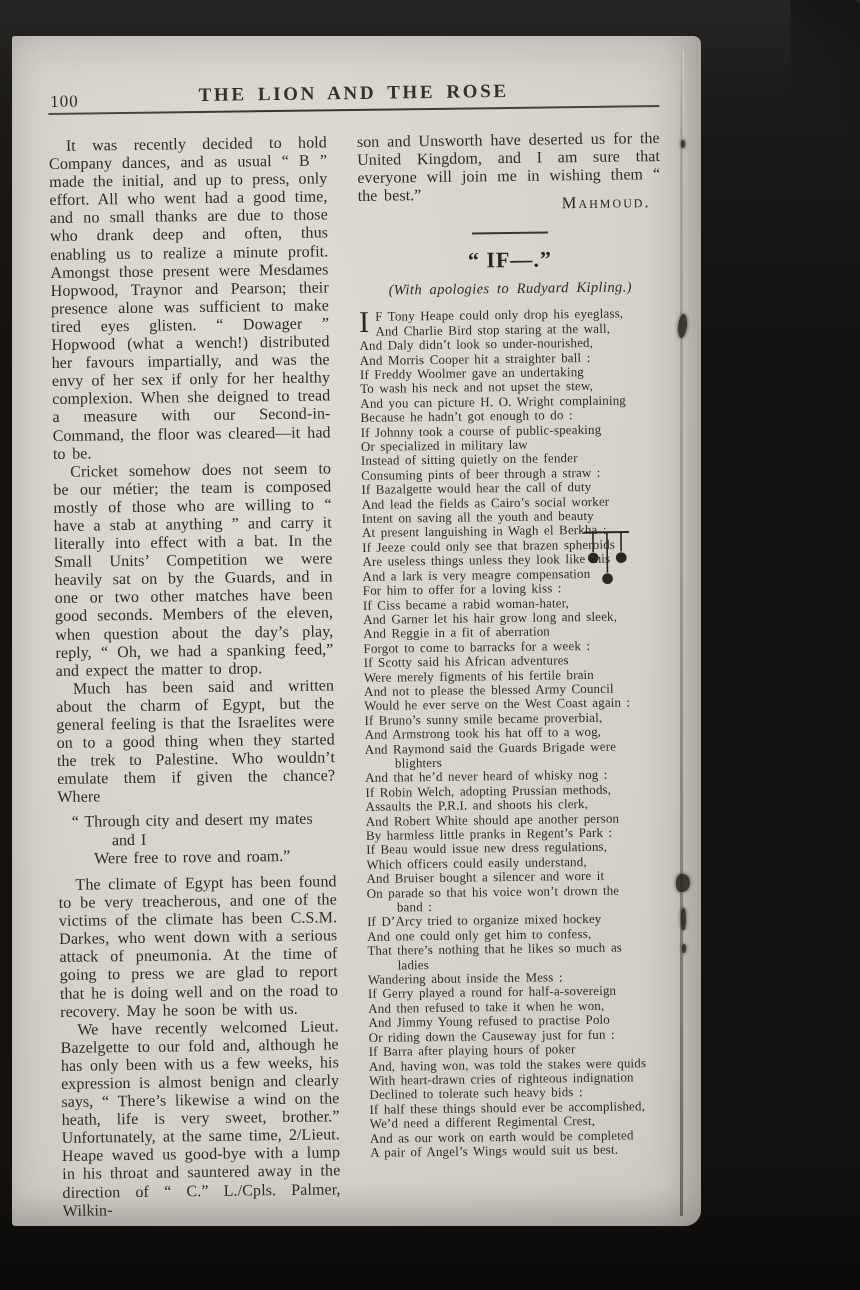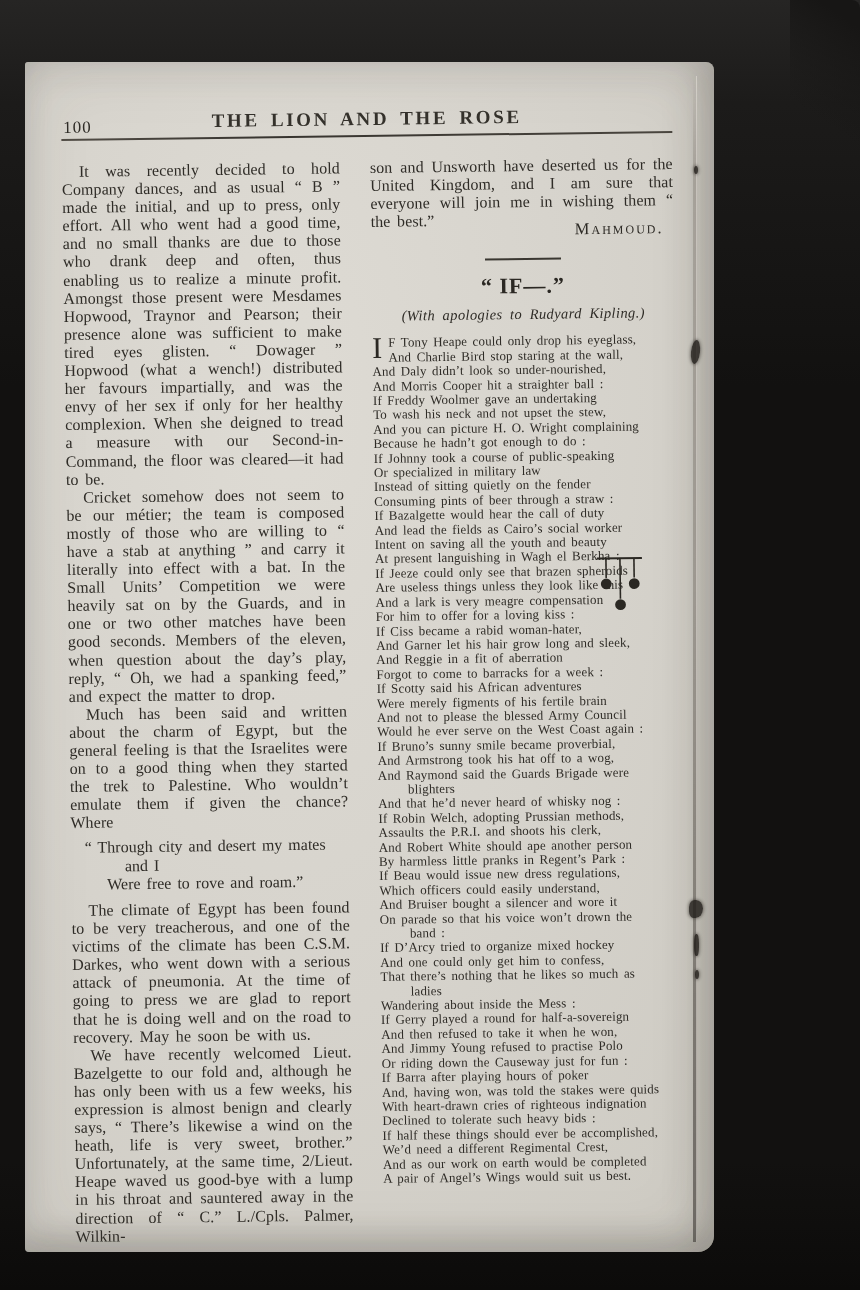--- a/index.html
+++ b/index.html
@@ -4,30 +4,29 @@
 <style>
   html,body{margin:0;padding:0;}
   body{
     width:860px;height:1290px;overflow:hidden;
     background:#141312;
     font-family:"Liberation Serif","DejaVu Serif",serif;
   }
   .stage{position:relative;width:860px;height:1290px;
     background:linear-gradient(180deg,#262524 0%,#1c1b1a 8%,#121110 30%,#121110 90%,#0c0b0a 100%);}
   .page{
-    position:absolute;left:25px;top:36px;width:689px;height:1190px;
+    position:absolute;left:12px;top:36px;width:689px;height:1190px;
     background:
       radial-gradient(ellipse at 38% 28%, #dedbd4 0%, #d6d3cc 52%, #cdcac2 100%);
     border-radius:3px 8px 16px 4px;
     box-shadow:
       inset 0 0 70px rgba(70,60,45,0.10),
       inset -16px 0 38px rgba(30,25,20,0.16),
       inset 0 -14px 30px rgba(30,25,20,0.14),
       inset 8px 6px 22px rgba(255,255,255,0.25);
-    margin-top: 26px;
   }
   .corner-shade{position:absolute;right:0;top:0;width:70px;height:190px;
     background:linear-gradient(215deg,#171615 12%,rgba(23,22,21,0.55) 35%,transparent 62%);
     border-radius:0 8px 0 0;pointer-events:none;}
   .crease{position:absolute;right:17px;top:14px;bottom:10px;width:3px;
     background:linear-gradient(180deg,transparent 0%,rgba(90,84,76,0.25) 8%,rgba(90,84,76,0.35) 45%,rgba(60,56,50,0.5) 80%,rgba(50,46,42,0.55) 97%);
     border-right:1px solid rgba(235,232,226,0.5);}
   .blot{position:absolute;background:rgba(32,28,24,0.82);border-radius:50%;
     box-shadow:0 0 3px 1px rgba(40,35,30,0.45);}
   .blot.b1{right:16px;top:104px;width:4px;height:8px;}

